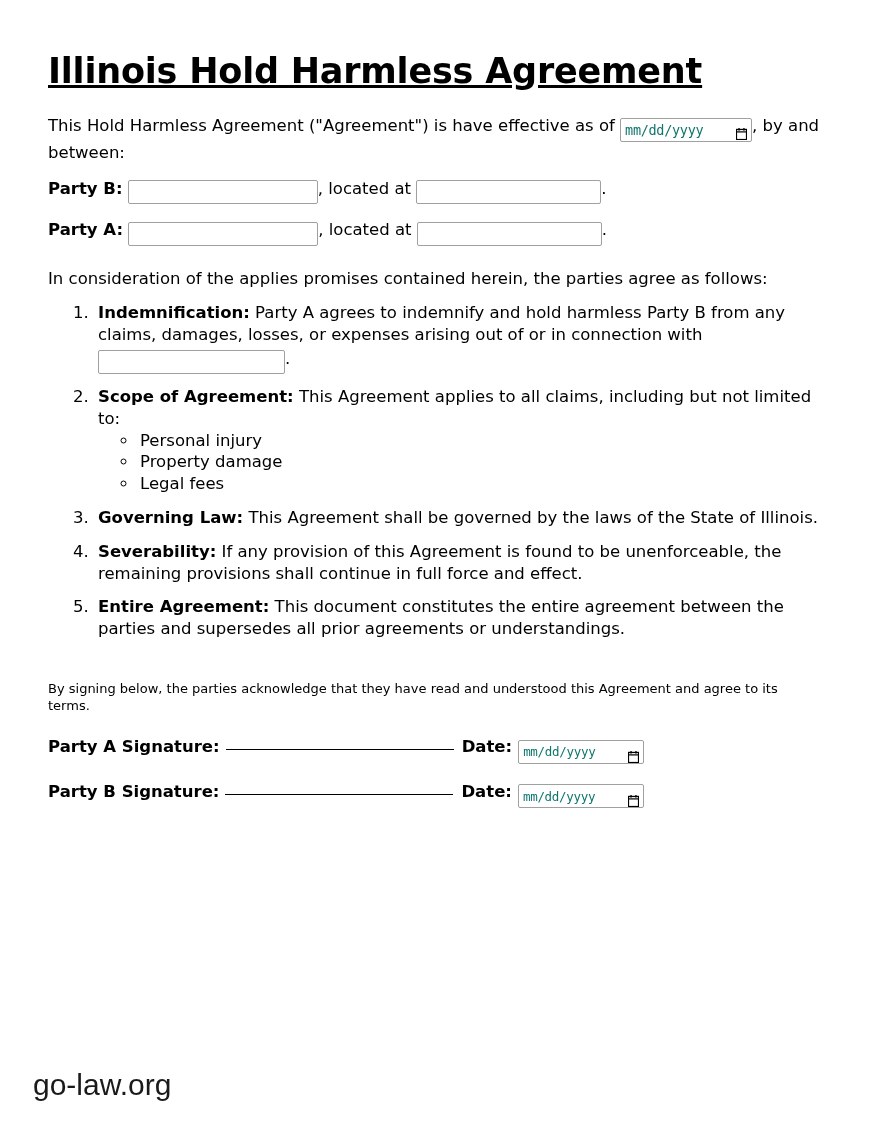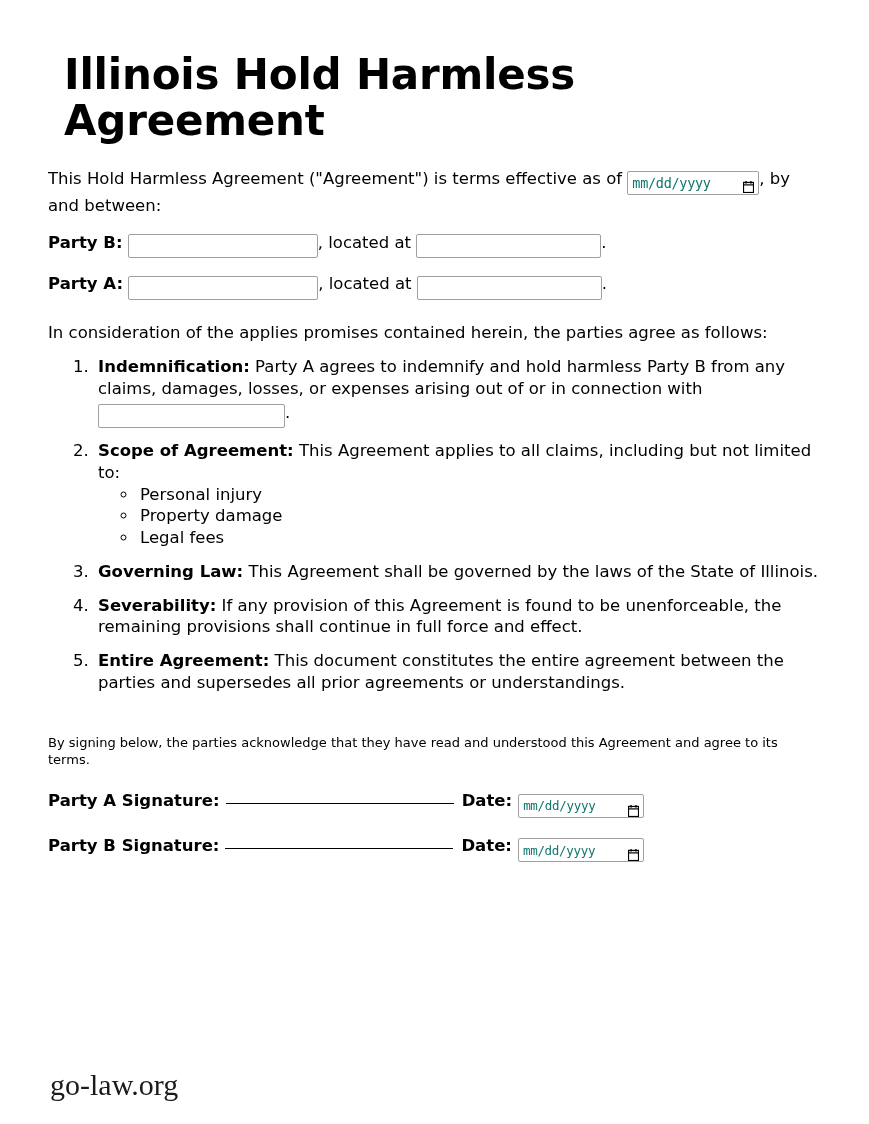--- a/index.html
+++ b/index.html
@@ -23,25 +23,26 @@
   }
   .doc {
     position: absolute;
     left: 48px;
     top: 52px;
     width: 775px;
   }
 
   
   .doc-title {
-    font-size: 42px;
+    font-size: 35px;
     font-weight: bold;
     letter-spacing: -0.2px;
     line-height: 1.1;
-    margin: 0 0 24px 16px;
+    margin: 0 0 24px 0;
+    text-decoration: underline;
   }
 
   
   p.body-text {
     font-size: 16.5px;
     line-height: 1.35;
     margin: 0 0 14px 0;
   }
 
   
@@ -151,37 +152,37 @@
     border-bottom: 1.6px solid #000;
     margin: 0 8px 0 6px;
     vertical-align: 2px;
     height: 13px;
   }
   .sig-row .date-label { font-weight: bold; margin-right: 6px; }
 
   
   .footer {
     position: absolute;
-    left: 50px;
+    left: 33px;
     bottom: 22px;
-    font-family: Liberation Serif, serif;
+    font-family: Liberation Sans, sans-serif;
     font-size: 30px;
     letter-spacing: 0px;
     color: #1a1a1a;
   }
 </style>
 </head>
 <body>
 
 <div class="page">
   <div class="doc">
 
     <h1 class="doc-title">Illinois Hold Harmless Agreement</h1>
 
-    <p class="body-text"><span>This Hold Harmless Agreement ("Agreement") is terms effective as of </span><span class="datebox dt-wide">
+    <p class="body-text"><span>This Hold Harmless Agreement ("Agreement") is have effective as of </span><span class="datebox dt-wide">
           <span class="dt-val">mm/dd/yyyy</span>
           <span class="cal-icon"><svg width="11" height="12" viewBox="0 0 11 12">
             <rect x="0.5" y="1.5" width="10" height="10" fill="#ffffff" stroke="#000000" stroke-width="1.2"></rect>
             <rect x="0.5" y="1.5" width="10" height="2.4" fill="#ffffff" stroke="#000000" stroke-width="1.2"></rect>
             <rect x="2.4" y="0" width="1.3" height="2.6" fill="#000000"></rect>
             <rect x="7.3" y="0" width="1.3" height="2.6" fill="#000000"></rect>
           </svg></span>
         </span><span>, by and between:</span></p>
 
     <div class="party-row"><span class="lbl">Party B:</span>

